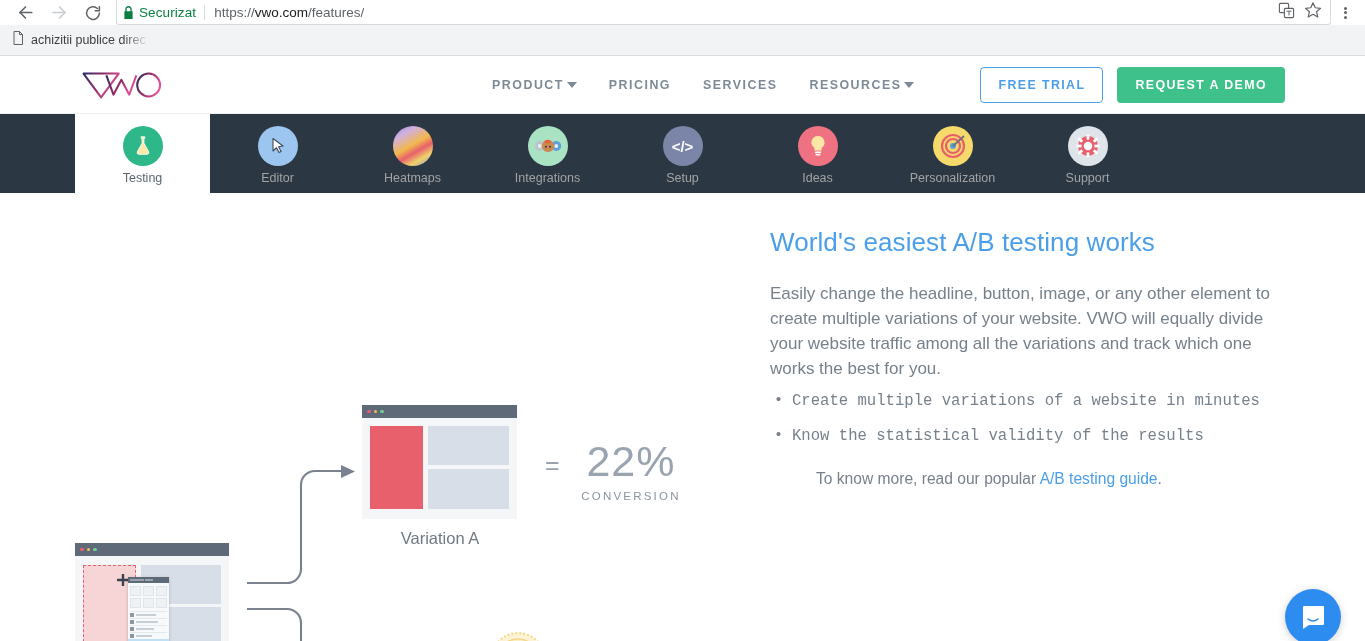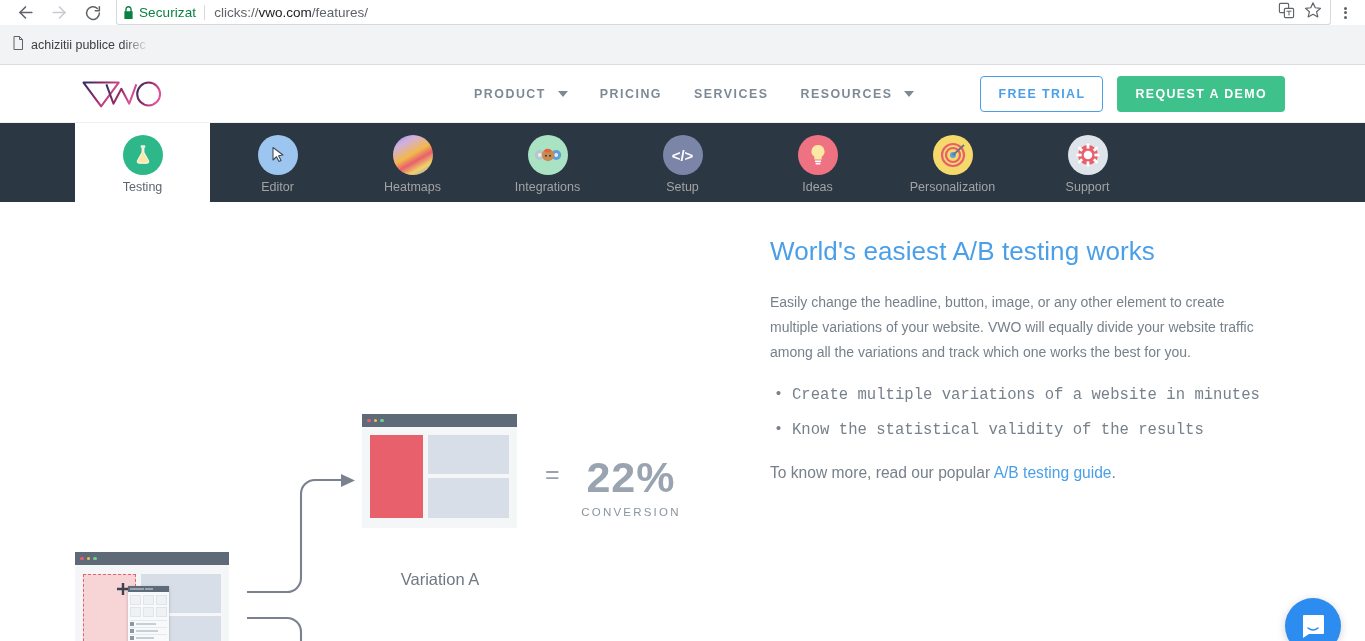--- a/index.html
+++ b/index.html
@@ -39,21 +39,21 @@
   }
   #url-text { font-size: 13.5px; white-space: nowrap; overflow: hidden; }
   #url-text .scheme { color: #5f6368; }
   #url-text .host { color: #202124; }
   #url-text .path { color: #5f6368; }
   #omnibox-actions { margin-left: auto; display: flex; align-items: center; gap: 9px; padding-right: 2px;}
   #menu-btn { width: 28px; height: 25px; display: flex; align-items: center; justify-content: center; }
   .dot3 { width: 3px; height: 3px; background: #5f6368; border-radius: 50%; margin: 1.5px 0; }
 
   #bookmark-bar {
-    height: 40px; background: #f1f3f4; display: flex; align-items: center;
+    height: 31px; background: #f1f3f4; display: flex; align-items: center;
     padding-left: 8px; border-bottom: 1px solid #dadce0;
   }
   #bookmark-item {
     display: flex; align-items: center; gap: 7px; height: 22px;
     padding: 0 4px; cursor: pointer; max-width: 150px; overflow: hidden;
   }
   #bookmark-label {
     font-size: 12.5px; color: #3c4043; white-space: nowrap;
     overflow: hidden;
     -webkit-mask-image: linear-gradient(to right, #000 78%, transparent 100%);
@@ -63,21 +63,21 @@
 
   
   #site-header {
     height: 58px; background: #fff; display: flex; align-items: center;
     padding: 0 80px; border-bottom: 1px solid #f0f0f0;
   }
   #vwo-logo { width: 88px; height: 34px; }
   #site-nav { margin-left: auto; display: flex; align-items: center; gap: 32px; }
   .nav-link {
     font-size: 12.4px; font-weight: bold; letter-spacing: 1.5px;
-    color: #7d8a96; cursor: pointer; display: flex; align-items: center; gap: 12px;
+    color: #7d8a96; cursor: pointer; display: flex; align-items: center; gap: 3px;
     text-decoration: none;
   }
   .caret {
     width: 0; height: 0; border-left: 5px solid transparent;
     border-right: 5px solid transparent; border-top: 6px solid #7d8a96;
   }
   #header-ctas { display: flex; align-items: center; gap: 14px; margin-left: 34px; }
   #free-trial-btn {
     border: 1px solid #4a9fe8; color: #4a9fe8; background: #fff;
     font-size: 12.4px; font-weight: bold; letter-spacing: 1.4px;
@@ -111,51 +111,51 @@
   
   #main { display: flex; height: 462px; background: #fff; position: relative; }
   #illustration { width: 740px; position: relative; }
   #copy-col { width: 625px; padding: 34px 95px 0 30px; }
 
   #copy-title {
     font-size: 26px; font-weight: normal; color: #4a9fe8;
     margin-bottom: 23px; letter-spacing: .1px;
   }
   #copy-body {
-    font-size: 14px; line-height: 25px; color: #77818b;
-    margin-bottom: 18px;
+    font-size: 17px; line-height: 25px; color: #77818b;
+    margin-bottom: 8px;
   }
   #bullets { list-style: none; margin: 0 0 17px 0; font-family: Liberation Mono, monospace; }
   #bullets li {
     font-size: 15.6px; line-height: 25px; color: #77818b;
     position: relative; padding-left: 22px; margin-bottom: 10px;
   }
   #bullets li::before {
     content: "•"; position: absolute; left: 4px; top: -1px;
     color: #77818b; font-size: 15px;
   }
-  #copy-footer { font-size: 15.6px; line-height: 25px; color: #77818b; }
+  #copy-footer { font-size: 15.6px; line-height: 25px; color: #77818b; margin-left: 46px; }
   #copy-footer a { color: #4a9fe8; text-decoration: none; cursor: pointer; }
 
   
   .mock { position: absolute; background: #f5f6f7; }
   .mock-bar { height: 13px; background: #5e6a78; display: flex; align-items: center; padding-left: 5px; gap: 3px;}
   .mock-dot { width: 3.5px; height: 3.5px; border-radius: 50%; }
   .blk-gray { background: #d7dee8; }
   .blk-red { background: #e8606c; }
 
   .eq-sign { position: absolute; color: #98a2ad; font-size: 25px; font-weight: 300; }
   .pct {
     position: absolute; text-align: center; width: 150px;
   }
-  .pct-num { font-size: 43px; color: #9aa4b0; font-weight: 700; letter-spacing: 1px; line-height: 1; margin-top: 7px; }
+  .pct-num { font-size: 43px; color: #9aa4b0; font-weight: 400; letter-spacing: 1px; line-height: 1; }
   .pct-lbl { font-size: 11.5px; color: #8a949f; letter-spacing: 2.2px; margin-top: 7px; font-weight: normal; }
   .var-label {
     position: absolute; text-align: center; width: 230px;
-    font-size: 16.5px; color: #6f7983; margin-top: 32px;
+    font-size: 16.5px; color: #6f7983;
   }
 
   
   #intercom-launcher {
     position: absolute; right: 24px; bottom: 10px;
     width: 56px; height: 56px; border-radius: 50%;
     background: #2d8cf0; display: flex; align-items: center; justify-content: center;
     cursor: pointer; box-shadow: 0 2px 8px rgba(0,0,0,.18);
   }
 </style>
@@ -187,21 +187,21 @@
     </div>
 
     <div id="omnibox">
       <span id="lock-icon">
         <svg width="11" height="13" viewBox="0 0 24 28" fill="#0b8043">
           <path d="M12 0C7.6 0 5 3 5 7v4H3v17h18V11h-2V7c0-4-2.6-7-7-7zm0 3c2.5 0 4 1.8 4 4v4H8V7c0-2.2 1.5-4 4-4z"></path>
         </svg>
       </span>
       <span id="secure-label">Securizat</span>
       <span id="omnibox-sep"></span>
-      <span id="url-text"><span class="scheme">clicks://</span><span class="host">vwo.com</span><span class="path">/features/</span></span>
+      <span id="url-text"><span class="scheme">https://</span><span class="host">vwo.com</span><span class="path">/features/</span></span>
 
       <span id="omnibox-actions">
         <span>
           <svg width="17" height="17" viewBox="0 0 24 24" fill="none" stroke="#5f6368" stroke-width="1.6">
             <rect x="2" y="2" width="13" height="13" rx="1.5"></rect>
             <rect x="9" y="9" width="13" height="13" rx="1.5" fill="#fff"></rect>
             <path d="M12 13h7M15.5 13v6" stroke-width="1.4"></path>
           </svg>
         </span>
         <span>

